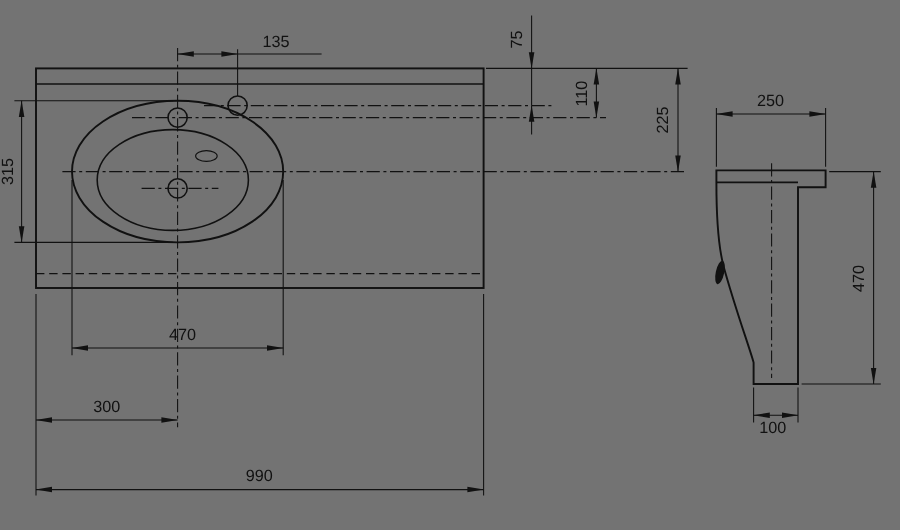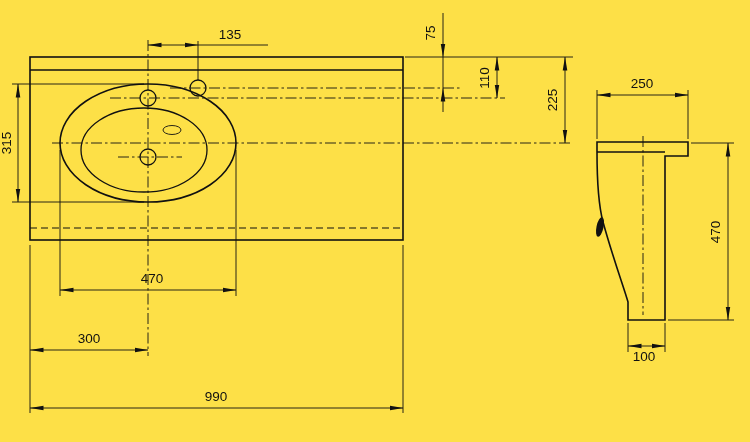--- a/index.html
+++ b/index.html
@@ -1,17 +1,17 @@
 <!DOCTYPE html>
 <html><head>
 <meta charset="utf-8">
 <style>
   html,body{margin:0;padding:0;background:#ffffff;}
   .stage{
-    width:750px;height:442px;background:#fde047;position:relative;overflow:hidden;
+    width:750px;height:442px;background:#737373;position:relative;overflow:hidden;
     font-family:"Liberation Sans", sans-serif;
     text-decoration:underline;
   }
   svg text{
     font-family:"Liberation Sans", sans-serif;
     font-size:13.5px;
     fill:#111111;
   }
   .outline{stroke:#111;stroke-width:1.6;fill:none;}
   .med{stroke:#111;stroke-width:1.3;fill:none;}

